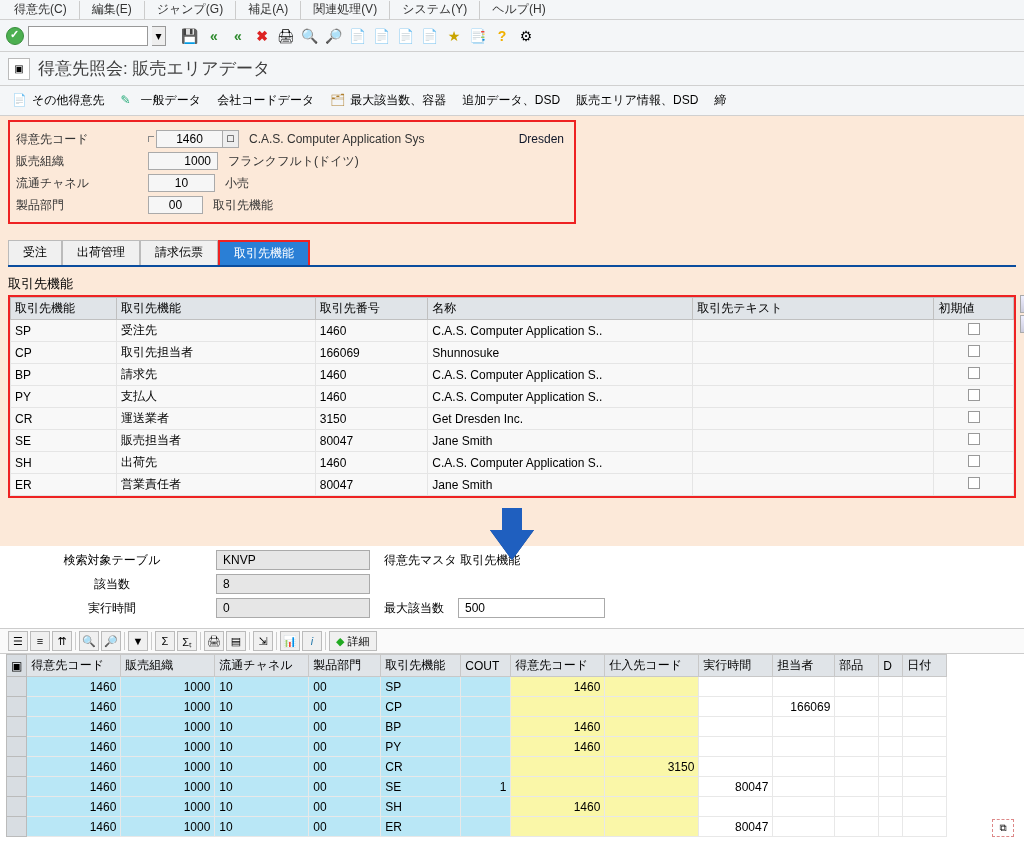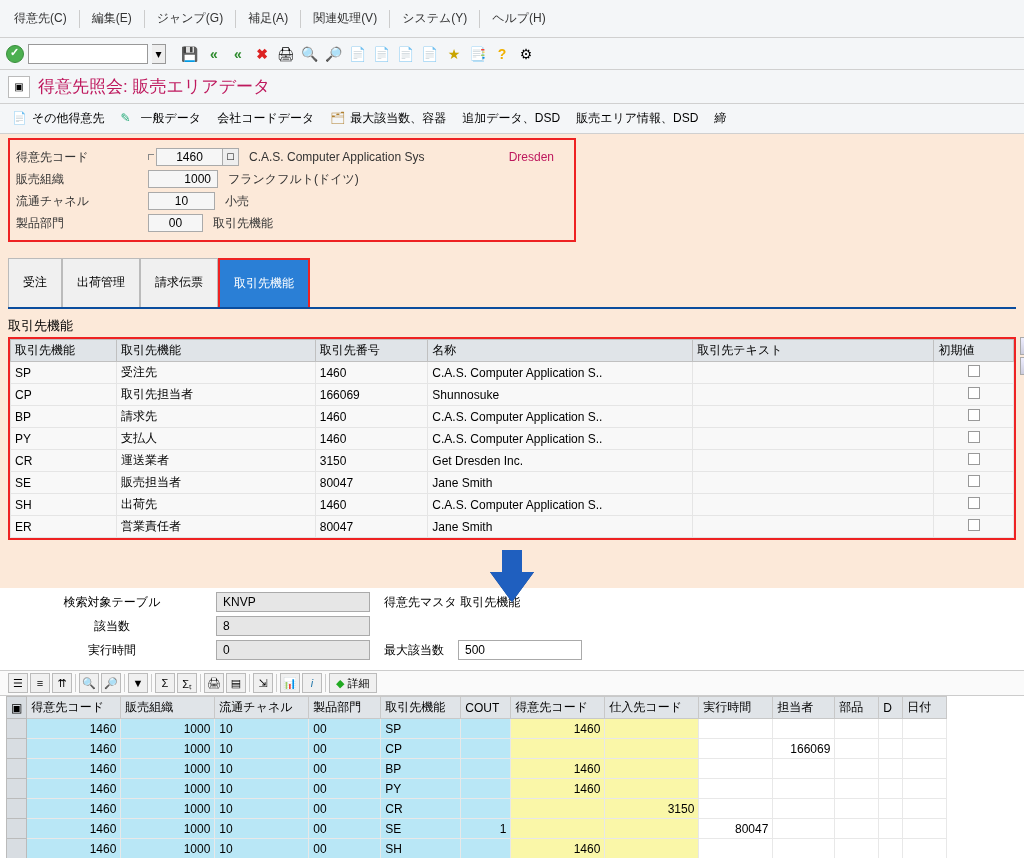--- a/index.html
+++ b/index.html
@@ -1,62 +1,62 @@
 <!DOCTYPE html>
 <html><head>
 <meta charset="utf-8">
 <style>
 * { box-sizing: border-box; margin: 0; padding: 0; }
 body { font-family: "Meiryo", "MS PGothic", sans-serif; font-size: 12px; background: #fff; width: 1024px; }
 .peach-bg { background: #fce9d9; }
 
 
-.menubar { display: flex; align-items: center; gap: 2px; padding: 2px 6px; background: #f4f6f8; border-bottom: 1px solid #d0d0d0; height: 38px; }
+.menubar { display: flex; align-items: center; gap: 2px; padding: 2px 6px; background: #f4f6f8; border-bottom: 1px solid #d0d0d0; height: 20px; }
 .menubar .item { padding: 2px 8px; cursor: pointer; color: #333; }
 .menubar .sep { width: 1px; height: 18px; background: #ccc; margin: 0 2px; }
 
 
 .toolbar { display: flex; align-items: center; gap: 4px; padding: 4px 6px; background: #f4f6f8; border-bottom: 1px solid #d0d0d0; height: 32px; }
 .toolbar .btn { width: 20px; height: 20px; display: flex; align-items: center; justify-content: center; cursor: pointer; font-size: 14px; }
 .toolbar .green { width: 18px; height: 18px; border-radius: 50%; background: #4CAF50; border: 1px solid #388E3C; position: relative; }
 .toolbar .green::after { content: "✓"; color: white; font-size: 11px; font-weight: bold; position: absolute; top: 0; left: 3px; }
 .toolbar input { height: 20px; width: 120px; border: 1px solid #999; background: #fff; padding: 0 4px; font-size: 12px; }
 .toolbar .drop { width: 14px; height: 20px; border: 1px solid #999; border-left: none; background: #eee; display: flex; align-items: center; justify-content: center; cursor: pointer; }
 .icon-save { color: #555; }
 .icon-back { color: #2e8b2e; font-weight: bold; }
 .icon-x { color: #d22; font-weight: bold; }
 
 
 .titlerow { display: flex; align-items: center; padding: 6px 8px; background: #f4f6f8; border-bottom: 1px solid #d0d0d0; height: 34px; }
 .titlerow .ico { width: 22px; height: 22px; border: 1px solid #bbb; background: #fff; margin-right: 8px; display: flex; align-items: center; justify-content: center; font-size: 10px; }
-.titlerow .title { font-size: 17px; color: #be185d; }
+.titlerow .title { font-size: 17px; color: #404040; }
 
 
 .actionbar { display: flex; align-items: center; gap: 4px; padding: 3px 6px; background: #f4f6f8; border-bottom: 1px solid #d0d0d0; height: 30px; flex-wrap: nowrap; overflow: hidden; }
 .actionbar .ab-item { display: flex; align-items: center; gap: 4px; padding: 2px 6px; cursor: pointer; white-space: nowrap; }
 .actionbar .ab-ico { width: 16px; height: 16px; display: inline-block; }
 
 
 .header-wrap { padding: 4px 8px; }
 .redbox1 { border: 2px solid #ee2222; padding: 6px 6px; width: 568px; }
 .fld-row { display: flex; align-items: center; height: 22px; }
 .fld-row .label { width: 102px; color: #333; }
 .fld-row .input { height: 18px; border: 1px solid #aaa; background: #f6f6f6; padding: 0 6px; text-align: right; font-size: 12px; display: flex; align-items: center; justify-content: flex-end; }
 .fld-row .input.w95 { width: 70px; }
 .fld-row .input.w60 { width: 67px; text-align: center; justify-content: center;}
 .fld-row .input.w55 { width: 55px; text-align: center; justify-content: center;}
 .fld-row .f4 { width: 16px; height: 18px; border: 1px solid #aaa; border-left: none; background: #eee; display: flex; align-items: center; justify-content: center; font-size: 9px; cursor: pointer; }
 .fld-row .desc { margin-left: 10px; color: #333; }
-.fld-row .city { margin-left: auto; margin-right: 14px; color: #be185d; }
+.fld-row .city { margin-left: auto; margin-right: 4px; color: #0f172a; }
 .corner { border-top: 1px solid #888; border-left: 1px solid #888; width: 6px; height: 6px; display:inline-block; margin-right:2px;}
 
 
 .tabs-wrap { padding: 0 8px; margin-top: 12px; }
 .tabs { display: flex; border-bottom: 2px solid #0a4d9e; }
-.tabs .tab { padding: 15px 14px; border: 1px solid #bbb; border-bottom: none; background: #f0f0f0; margin-right: 0px; font-size: 12px; cursor: pointer; }
+.tabs .tab { padding: 3px 14px; border: 1px solid #bbb; border-bottom: none; background: #f0f0f0; margin-right: 0px; font-size: 12px; cursor: pointer; }
 .tabs .tab.active { background: #2a7fd6; color: #fff; border-color: #ee2222; border-width: 2px; border-bottom: none; }
 
 
 .partner-wrap { padding: 6px 8px; }
 .section-title { font-size: 13px; padding: 2px 0; }
 .partner-table-wrap { border: 2px solid #ee2222; position: relative; }
 .ptable { width: 100%; border-collapse: collapse; table-layout: fixed; }
 .ptable th { background: #e0e4e8; text-align: left; padding: 2px 4px; font-weight: normal; border: 1px solid #c0c0c0; font-size: 12px; height: 20px; }
 .ptable td { padding: 2px 4px; border: 1px solid #e5e5e5; font-size: 12px; height: 20px; white-space: nowrap; overflow: hidden; text-overflow: ellipsis; background: #f8f8f8; }
 .ptable td.chk { text-align: center; }
@@ -326,21 +326,21 @@
     <span class="pdesc">得意先マスタ 取引先機能</span>
   </div>
   <div class="prow">
     <span class="plabel">該当数</span>
     <span class="pval">8</span>
   </div>
   <div class="prow">
     <span class="plabel">実行時間</span>
     <span class="pval">0</span>
     <span class="pdesc">最大該当数</span>
-    <span class="pval2" style="width:124px;">500</span>
+    <span class="pval2" style="width:147px;">500</span>
   </div>
 </div>
 
 <div class="btoolbar">
   <span class="tbtn">☰</span>
   <span class="tbtn">≡</span>
   <span class="tbtn">⇈</span>
   <span class="vsep"></span>
   <span class="tbtn">🔍</span>
   <span class="tbtn">🔎</span>

